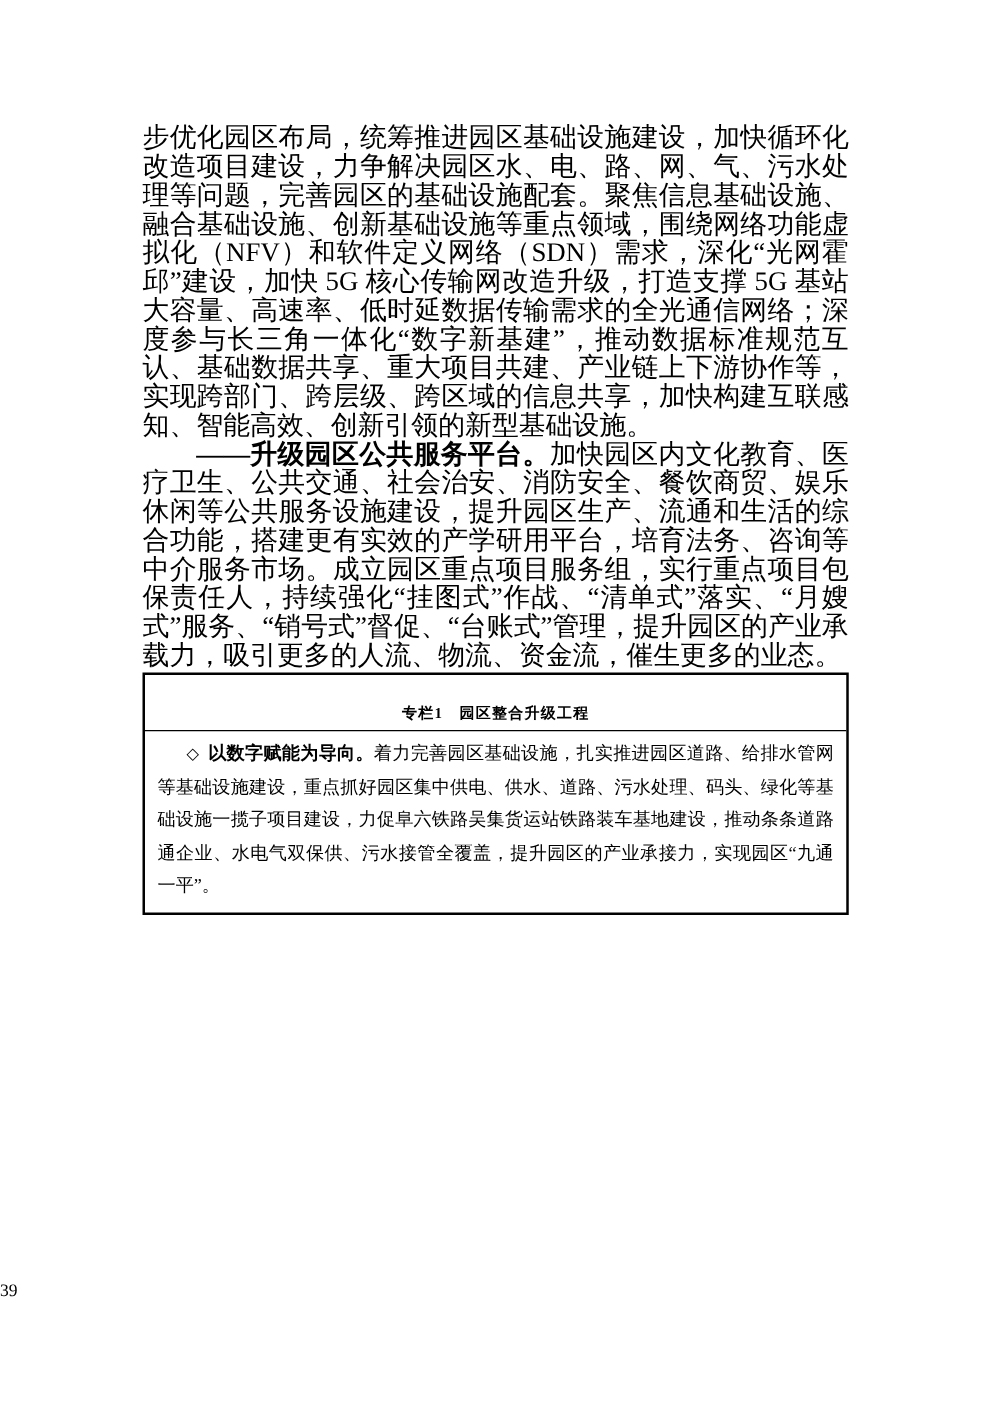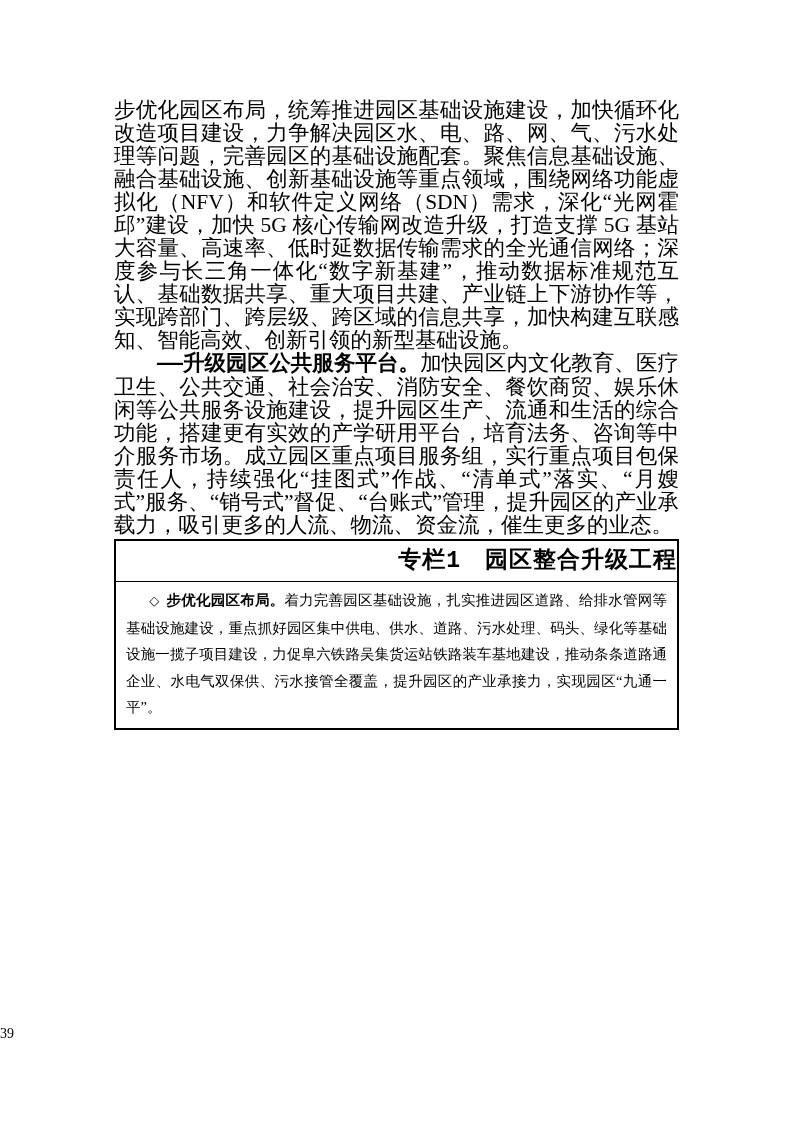--- a/index.html
+++ b/index.html
@@ -21,33 +21,33 @@
   }
   .para {
     margin: 0;
     font-size: 21.5px;
     line-height: 23px;
     text-align: justify;
     text-justify: inter-character;
   }
   .para.indent { text-indent: 2em; }
   .hei {
-    font-family: Liberation Mono, monospace;
+    font-family: Liberation Serif, serif;
     font-weight: 700;
   }
   .box {
     margin-top: 2px;
     border: 2px solid #000000;
     background: #ffffff;
   }
   .box-title {
-    font-size: 23px;
+    font-size: 12px;
     line-height: 1;
-    text-align: right;
-    padding: 9px 0 8px 0;
+    text-align: center;
+    padding: 24px 0 8px 0;
     border-bottom: 1px solid #000000;
     letter-spacing: 1px;
   }
   .box-body {
     padding: 5px 10px 7px 10px;
   }
   .box-item {
     margin: 0;
     font-size: 14.5px;
     line-height: 26.5px;
@@ -72,19 +72,19 @@
 
 <div class="content">
 
   <p class="para">步优化园区布局，统筹推进园区基础设施建设，加快循环化改造项目建设，力争解决园区水、电、路、网、气、污水处理等问题，完善园区的基础设施配套。聚焦信息基础设施、融合基础设施、创新基础设施等重点领域，围绕网络功能虚拟化（NFV）和软件定义网络（SDN）需求，深化“光网霍邱”建设，加快 5G 核心传输网改造升级，打造支撑 5G 基站大容量、高速率、低时延数据传输需求的全光通信网络；深度参与长三角一体化“数字新基建”，推动数据标准规范互认、基础数据共享、重大项目共建、产业链上下游协作等，实现跨部门、跨层级、跨区域的信息共享，加快构建互联感知、智能高效、创新引领的新型基础设施。</p>
 
   <p class="para indent"><span class="hei">——升级园区公共服务平台。</span><span>加快园区内文化教育、医疗卫生、公共交通、社会治安、消防安全、餐饮商贸、娱乐休闲等公共服务设施建设，提升园区生产、流通和生活的综合功能，搭建更有实效的产学研用平台，培育法务、咨询等中介服务市场。成立园区重点项目服务组，实行重点项目包保责任人，持续强化“挂图式”作战、“清单式”落实、“月嫂式”服务、“销号式”督促、“台账式”管理，提升园区的产业承载力，吸引更多的人流、物流、资金流，催生更多的业态。</span></p>
 
   <div class="box">
     <div class="box-title hei">专栏1　园区整合升级工程</div>
     <div class="box-body">
-      <p class="box-item"><span class="bullet">◇</span><span class="hei">步优化园区布局。</span><span>着力完善园区基础设施，扎实推进园区道路、给排水管网等基础设施建设，重点抓好园区集中供电、供水、道路、污水处理、码头、绿化等基础设施一揽子项目建设，力促阜六铁路吴集货运站铁路装车基地建设，推动条条道路通企业、水电气双保供、污水接管全覆盖，提升园区的产业承接力，实现园区“九通一平”。</span></p>
+      <p class="box-item"><span class="bullet">◇</span><span class="hei">以数字赋能为导向。</span><span>着力完善园区基础设施，扎实推进园区道路、给排水管网等基础设施建设，重点抓好园区集中供电、供水、道路、污水处理、码头、绿化等基础设施一揽子项目建设，力促阜六铁路吴集货运站铁路装车基地建设，推动条条道路通企业、水电气双保供、污水接管全覆盖，提升园区的产业承接力，实现园区“九通一平”。</span></p>
     </div>
   </div>
 
 </div>
 
 <div class="footer">39</div>
 
 </body></html>

